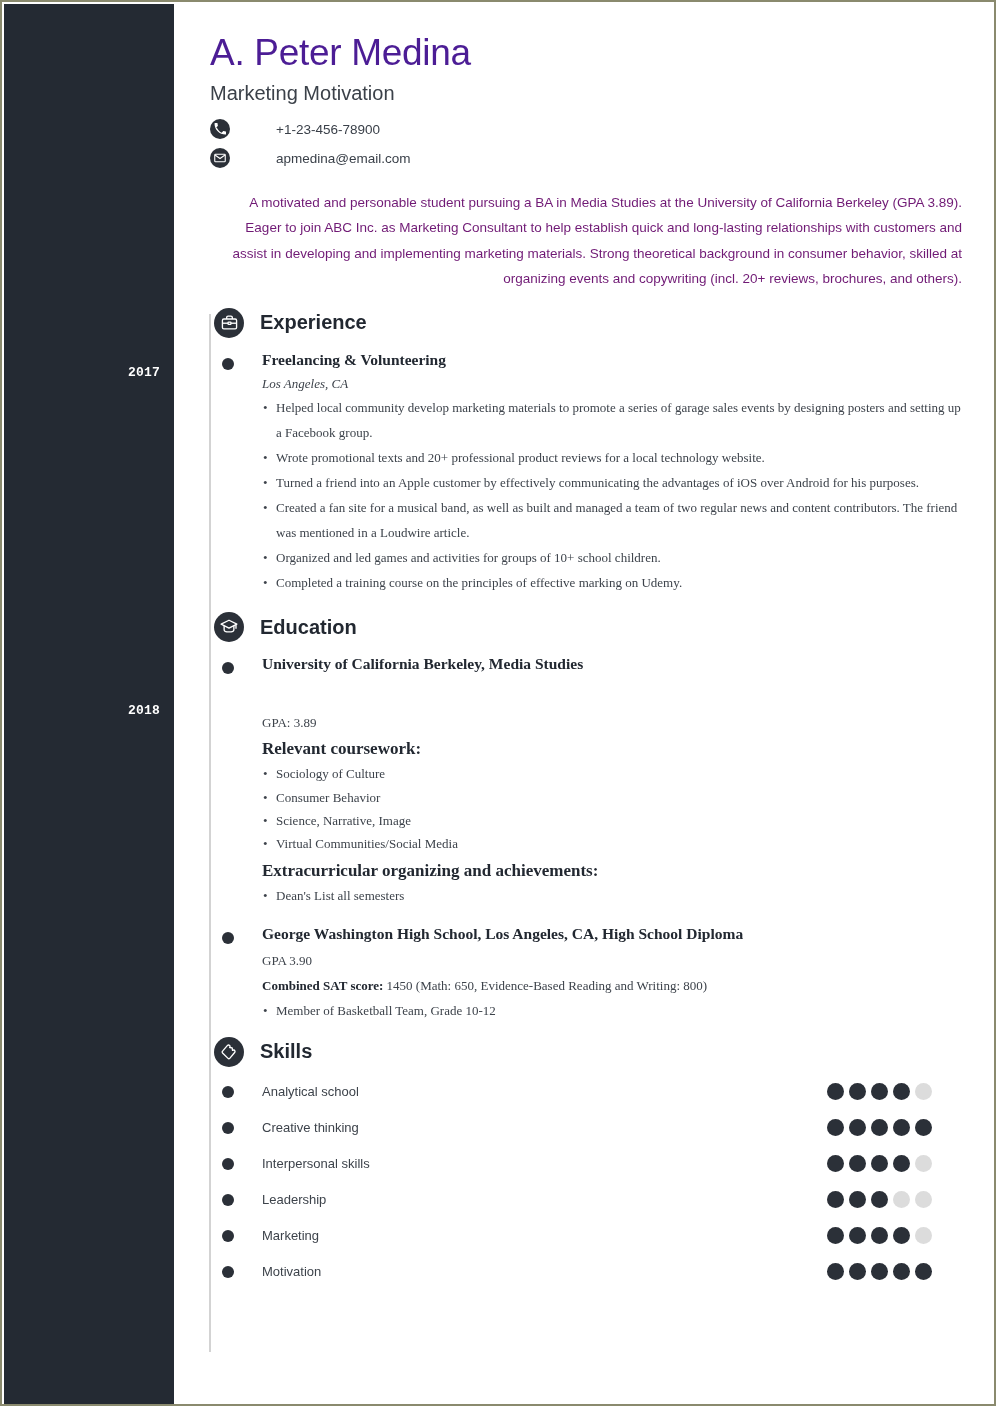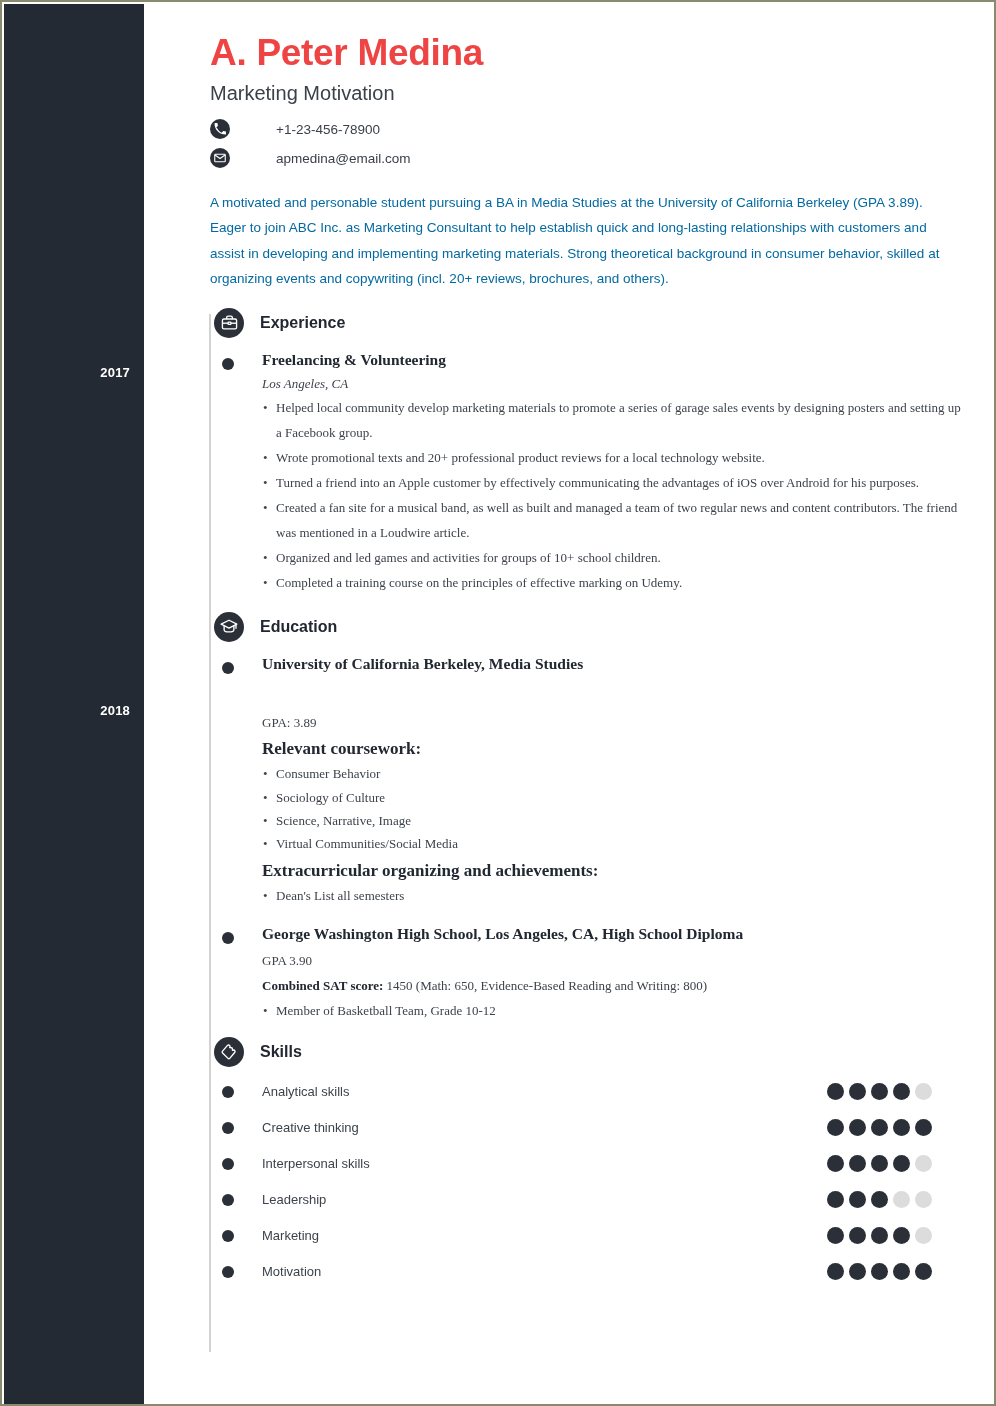--- a/index.html
+++ b/index.html
@@ -11,22 +11,23 @@
   .page {
     position:relative;
     width:996px; height:1406px;
     background:#ffffff;
     border:2px solid #8a8a6e;
     overflow:hidden;
   }
   .sidebar {
     position:absolute;
     left:2px; top:2px;
-    width:140px; height:1402px;
+    width:170px; height:1402px;
     background:#242a33;
+    font-family:Liberation Mono, monospace;
   }
   .year {
     position:absolute;
     right:14px;
     color:#ffffff;
     font-size:13px;
     font-weight:bold;
     letter-spacing:0.2px;
     white-space:nowrap;
   }
@@ -46,22 +47,22 @@
     bottom:54px;
     background:#d3d3d3;
     z-index:0;
   }
 
   .inner { position:relative; z-index:2; padding-left:0; }
 
   
   .name {
     font-size:37px;
-    font-weight:bold;
-    color:#ef4444;
+    font-weight:normal;
+    color:#4c1d95;
     letter-spacing:-0.3px;
     margin:0 0 8px 18px;
   }
   .job-title {
     font-size:20px;
     color:#3b4149;
     font-weight:normal;
     margin:0 0 14px 18px;
   }
   .contact-list { margin:0 0 0 18px; }
@@ -80,23 +81,23 @@
     margin-right:10px;
     flex:0 0 20px;
   }
   .contact-icon svg { display:block; }
   .contact-text { font-size:13.5px; color:#3a4049; }
 
   .summary {
     margin:22px 0 0 18px;
     font-size:13.5px;
     line-height:1.88;
-    color:#0369a1;
+    color:#701a75;
     max-width:752px;
-    text-align:left;
+    text-align:right;
   }
 
   
   .section-head {
     position:relative;
     display:flex;
     align-items:center;
     margin-top:14px;
     margin-bottom:6px;
     height:34px;
@@ -106,21 +107,21 @@
     left:22px;
     width:30px; height:30px;
     border-radius:50%;
     background:#2b3038;
     display:flex;
     align-items:center; justify-content:center;
     z-index:3;
   }
   .section-title {
     margin-left:68px;
-    font-size:16px;
+    font-size:20px;
     font-weight:bold;
     color:#222831;
   }
 
   
   .entry { position:relative; margin-top:10px;font-family:Liberation Serif, serif; }
   .dot {
     position:absolute;
     left:30px;
     top:8px;
@@ -277,22 +278,22 @@
       </div>
 
       <div class="entry">
         <span class="dot"></span>
         <div class="entry-body">
           <div class="entry-title">University of California Berkeley, Media Studies</div>
           <div class="entry-blank"></div>
           <div class="entry-line">GPA: 3.89</div>
           <div class="label-bold">Relevant coursework:</div>
           <ul class="bullets">
+              <li>Sociology of Culture</li>
               <li>Consumer Behavior</li>
-              <li>Sociology of Culture</li>
               <li>Science, Narrative, Image</li>
               <li>Virtual Communities/Social Media</li>
             </ul>
           <div class="label-bold">Extracurricular organizing and achievements:</div>
           <ul class="bullets">
               <li>Dean's List all semesters</li>
             </ul>
         </div>
       </div>
 
@@ -316,21 +317,21 @@
           <svg width="18" height="18" viewBox="0 0 24 24" fill="none" stroke="#ffffff" stroke-width="1.8" stroke-linejoin="round">
               <path d="M10 3.2a2 2 0 013.4 1.4c0 .5-.2 1-.5 1.4l3.3.5.5 3.3c.4-.3.9-.5 1.4-.5a2 2 0 011.4 3.4L13 20.5a1.6 1.6 0 01-2.3 0L3.4 13.2a1.6 1.6 0 010-2.3L10 3.2z"></path>
             </svg>
         </span>
         <span class="section-title">Skills</span>
       </div>
 
       <div id="skills-list">
           <div class="skill-row">
             <span class="dot"></span>
-            <span class="skill-name">Analytical skills</span>
+            <span class="skill-name">Analytical school</span>
             <span class="rating">
               <i class="on"></i>
               <i class="on"></i>
               <i class="on"></i>
               <i class="on"></i>
               <i></i>
             </span>
           </div>
           <div class="skill-row">
             <span class="dot"></span>

